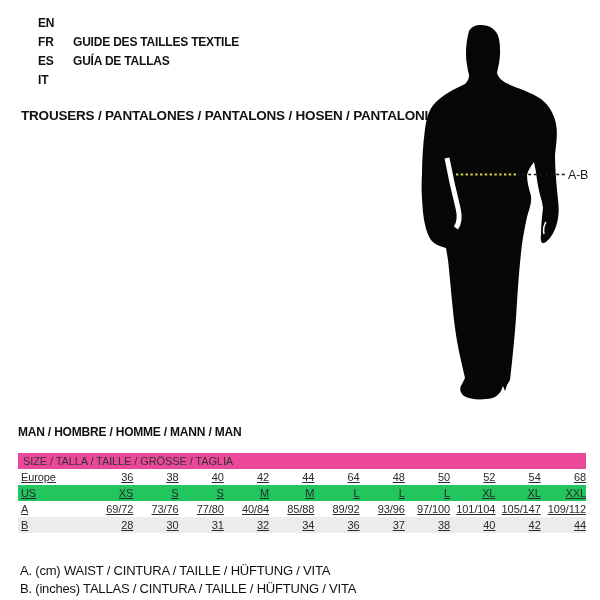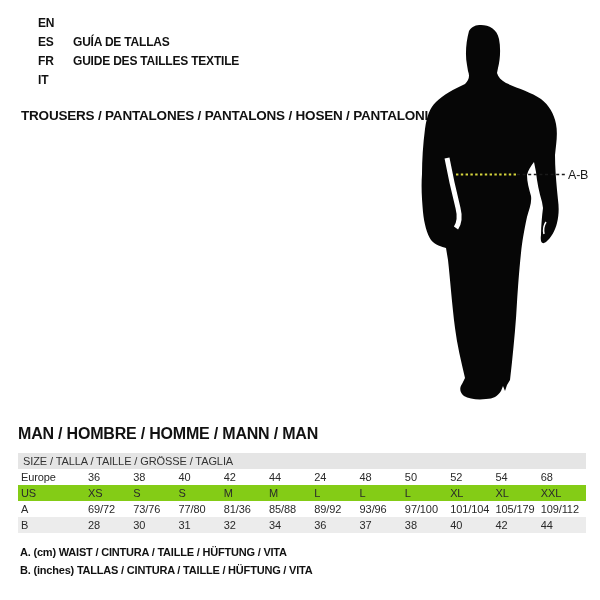--- a/index.html
+++ b/index.html
@@ -12,47 +12,47 @@
   .lang-list { position:absolute; left:22px; top:13px; }
   .lang-row { display:flex; height:19px; align-items:center;
               font-weight:bold; font-size:12px; letter-spacing:-0.2px; color:#111;padding-left:16px; }
   .lang-code { width:35px; }
   .garment-title { position:absolute; left:21px; top:108px;
                    font-weight:bold; font-size:13.5px; letter-spacing:-0.2px; color:#111; }
   
   .figure-wrap { position:absolute; left:410px; top:16px; width:190px; height:400px; }
   
   .section-title { position:absolute; left:18px; top:425px;
-                   font-weight:bold; font-size:16px; letter-spacing:-0.2px; color:#111; }
+                   font-weight:bold; font-size:12px; letter-spacing:-0.2px; color:#111; }
   .size-table { position:absolute; left:18px; top:453px; width:568px;
                 font-size:11px; letter-spacing:-0.1px; color:#2a2a2a; }
   .table-header { height:16px; line-height:16px; padding-left:5px; color:#333; }
-  .t-row { display:flex; height:16px; line-height:16px; }
+  .t-row { display:flex; height:16px; line-height:16px;text-decoration:underline; }
   .t-label { width:70px; padding-left:3px; }
-  .t-cell { flex:1; text-align:left; }
+  .t-cell { flex:1; text-align:right; }
   
-  .notes { position:absolute; left:20px; top:543px;
-           font-weight:bold; font-size:11px; line-height:18px; letter-spacing:-0.2px; color:#111; }
+  .notes { position:absolute; left:20px; top:562px;
+           font-weight:normal; font-size:13px; line-height:18px; letter-spacing:-0.2px; color:#111; }
 </style>
 </head>
 <body>
 
 <div class="screen">
 
   <div class="lang-list">
       <div class="lang-row">
         <span class="lang-code">EN</span>
       </div>
       <div class="lang-row">
+        <span class="lang-code">FR</span>
+        <span>GUIDE DES TAILLES TEXTILE</span>
+      </div>
+      <div class="lang-row">
         <span class="lang-code">ES</span>
         <span>GUÍA DE TALLAS</span>
-      </div>
-      <div class="lang-row">
-        <span class="lang-code">FR</span>
-        <span>GUIDE DES TAILLES TEXTILE</span>
       </div>
       <div class="lang-row">
         <span class="lang-code">IT</span>
       </div>
     </div>
 
   <div class="garment-title">TROUSERS / PANTALONES / PANTALONS / HOSEN / PANTALONI</div>
 
   <div class="figure-wrap">
     <svg width="190" height="400" viewBox="0 0 190 400">
@@ -81,62 +81,62 @@
       <path d="M 136 206 C 134 209 133 213 134 218" fill="none" stroke="#ffffff" stroke-width="1.5"></path>
       <line x1="46" y1="158.5" x2="107" y2="158.5" stroke="#d6d53c" stroke-width="1.8" stroke-dasharray="2.4 2.4"></line>
       <line x1="107" y1="158.5" x2="156" y2="158.5" stroke="#1a1a1a" stroke-width="1.3" stroke-dasharray="3 2.6"></line>
       <text x="158" y="163" font-size="12.5" fill="#1a1a1a" font-family="Liberation Sans, sans-serif" letter-spacing="-0.2">A-B</text>
     </svg>
   </div>
 
   <div class="section-title">MAN / HOMBRE / HOMME / MANN / MAN</div>
 
   <div class="size-table">
-    <div class="table-header" style="background:#e5e5e5;">SIZE / TALLA / TAILLE / GRÖSSE / TAGLIA</div>
+    <div class="table-header" style="background:#ec4899;">SIZE / TALLA / TAILLE / GRÖSSE / TAGLIA</div>
     <div id="table-body">
         <div class="t-row">
           <div class="t-label">Europe</div>
           <div class="t-cell">36</div>
           <div class="t-cell">38</div>
           <div class="t-cell">40</div>
           <div class="t-cell">42</div>
           <div class="t-cell">44</div>
-          <div class="t-cell">24</div>
+          <div class="t-cell">64</div>
           <div class="t-cell">48</div>
           <div class="t-cell">50</div>
           <div class="t-cell">52</div>
           <div class="t-cell">54</div>
           <div class="t-cell">68</div>
         </div>
-        <div class="t-row shaded" style="background: #84cc16;">
+        <div class="t-row shaded" style="background: #22c55e;">
           <div class="t-label">US</div>
           <div class="t-cell">XS</div>
           <div class="t-cell">S</div>
           <div class="t-cell">S</div>
           <div class="t-cell">M</div>
           <div class="t-cell">M</div>
           <div class="t-cell">L</div>
           <div class="t-cell">L</div>
           <div class="t-cell">L</div>
           <div class="t-cell">XL</div>
           <div class="t-cell">XL</div>
           <div class="t-cell">XXL</div>
         </div>
         <div class="t-row">
           <div class="t-label">A</div>
           <div class="t-cell">69/72</div>
           <div class="t-cell">73/76</div>
           <div class="t-cell">77/80</div>
-          <div class="t-cell">81/36</div>
+          <div class="t-cell">40/84</div>
           <div class="t-cell">85/88</div>
           <div class="t-cell">89/92</div>
           <div class="t-cell">93/96</div>
           <div class="t-cell">97/100</div>
           <div class="t-cell">101/104</div>
-          <div class="t-cell">105/179</div>
+          <div class="t-cell">105/147</div>
           <div class="t-cell">109/112</div>
         </div>
         <div class="t-row shaded" style="background: rgb(236, 236, 236);">
           <div class="t-label">B</div>
           <div class="t-cell">28</div>
           <div class="t-cell">30</div>
           <div class="t-cell">31</div>
           <div class="t-cell">32</div>
           <div class="t-cell">34</div>
           <div class="t-cell">36</div>

